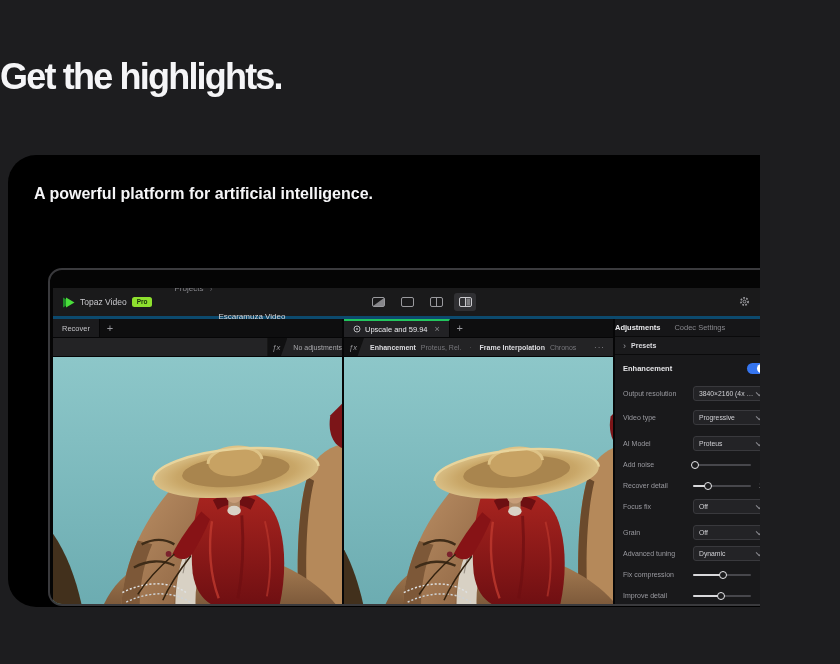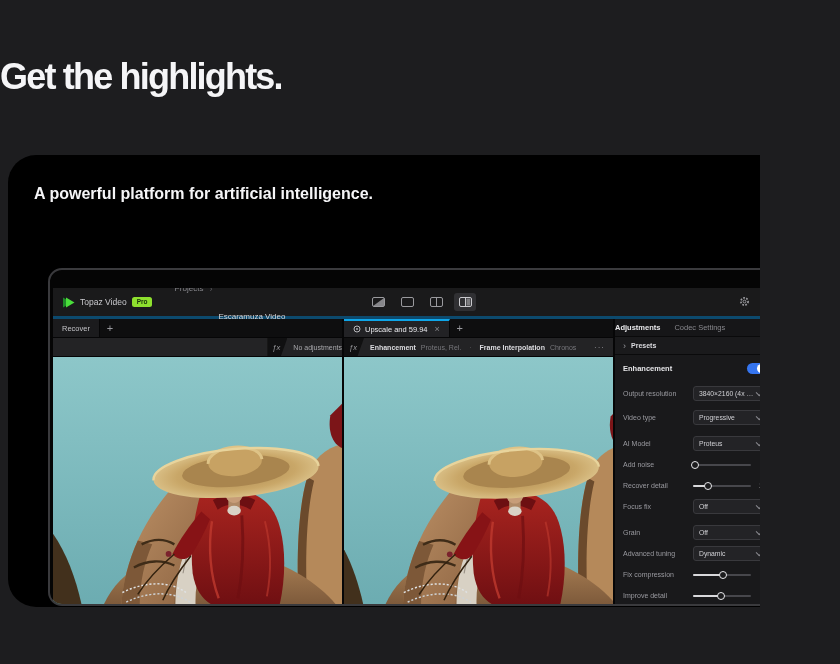--- a/index.html
+++ b/index.html
@@ -31,21 +31,21 @@
   .vicon.selected{background:#303033;}
   .right-icons{position:absolute;right:10px;top:0;height:28px;display:flex;align-items:center;gap:14px;}
   
   .main{display:flex;height:287px;}
   .vdiv{width:2px;background:#060607;}
   .pane{display:flex;flex-direction:column;}
   .pane-left{width:289px;} .pane-right{width:269px;}
   .tabrow{height:18px;background:#0e0e0f;border-bottom:1px solid #060607;display:flex;align-items:stretch;}
   .tab{display:flex;align-items:center;gap:4px;padding:0 9px;font-size:7.5px;color:#c2c2c6;
        background:#1b1b1d;border-right:1px solid #060607;box-sizing:border-box;}
-  .tab.active{background:#222225;border-top:2px solid #0ea5e9;color:#e9e9ed;justify-content:center;}
+  .tab.active{background:#222225;border-top:2px solid #22c55e;color:#e9e9ed;justify-content:center;}
   .tab .close{color:#85858a;font-size:9px;margin-left:3px;}
   .plusbtn{width:20px;display:flex;align-items:center;justify-content:center;color:#9a9a9f;font-size:11px;}
   .statusrow{height:18px;background:#232325;border-bottom:1px solid #050506;display:flex;
              align-items:center;font-size:7px;justify-content:flex-end;}
   .fx-chip{width:20px;height:18px;background:#101011;clip-path:polygon(0 0,100% 0,68% 100%,0 100%);
            display:flex;align-items:center;justify-content:flex-start;padding-left:5px;box-sizing:border-box;
            font-style:italic;color:#9a9a9e;font-size:7.5px;flex:none;}
   .status-text{color:#a8a8ac;margin-left:6px;}
   .st-strong{color:#dcdce0;font-weight:700;} .st-dim{color:#77777c;margin-left:3px;}
   .st-dot{color:#55555a;margin:0 6px;}

